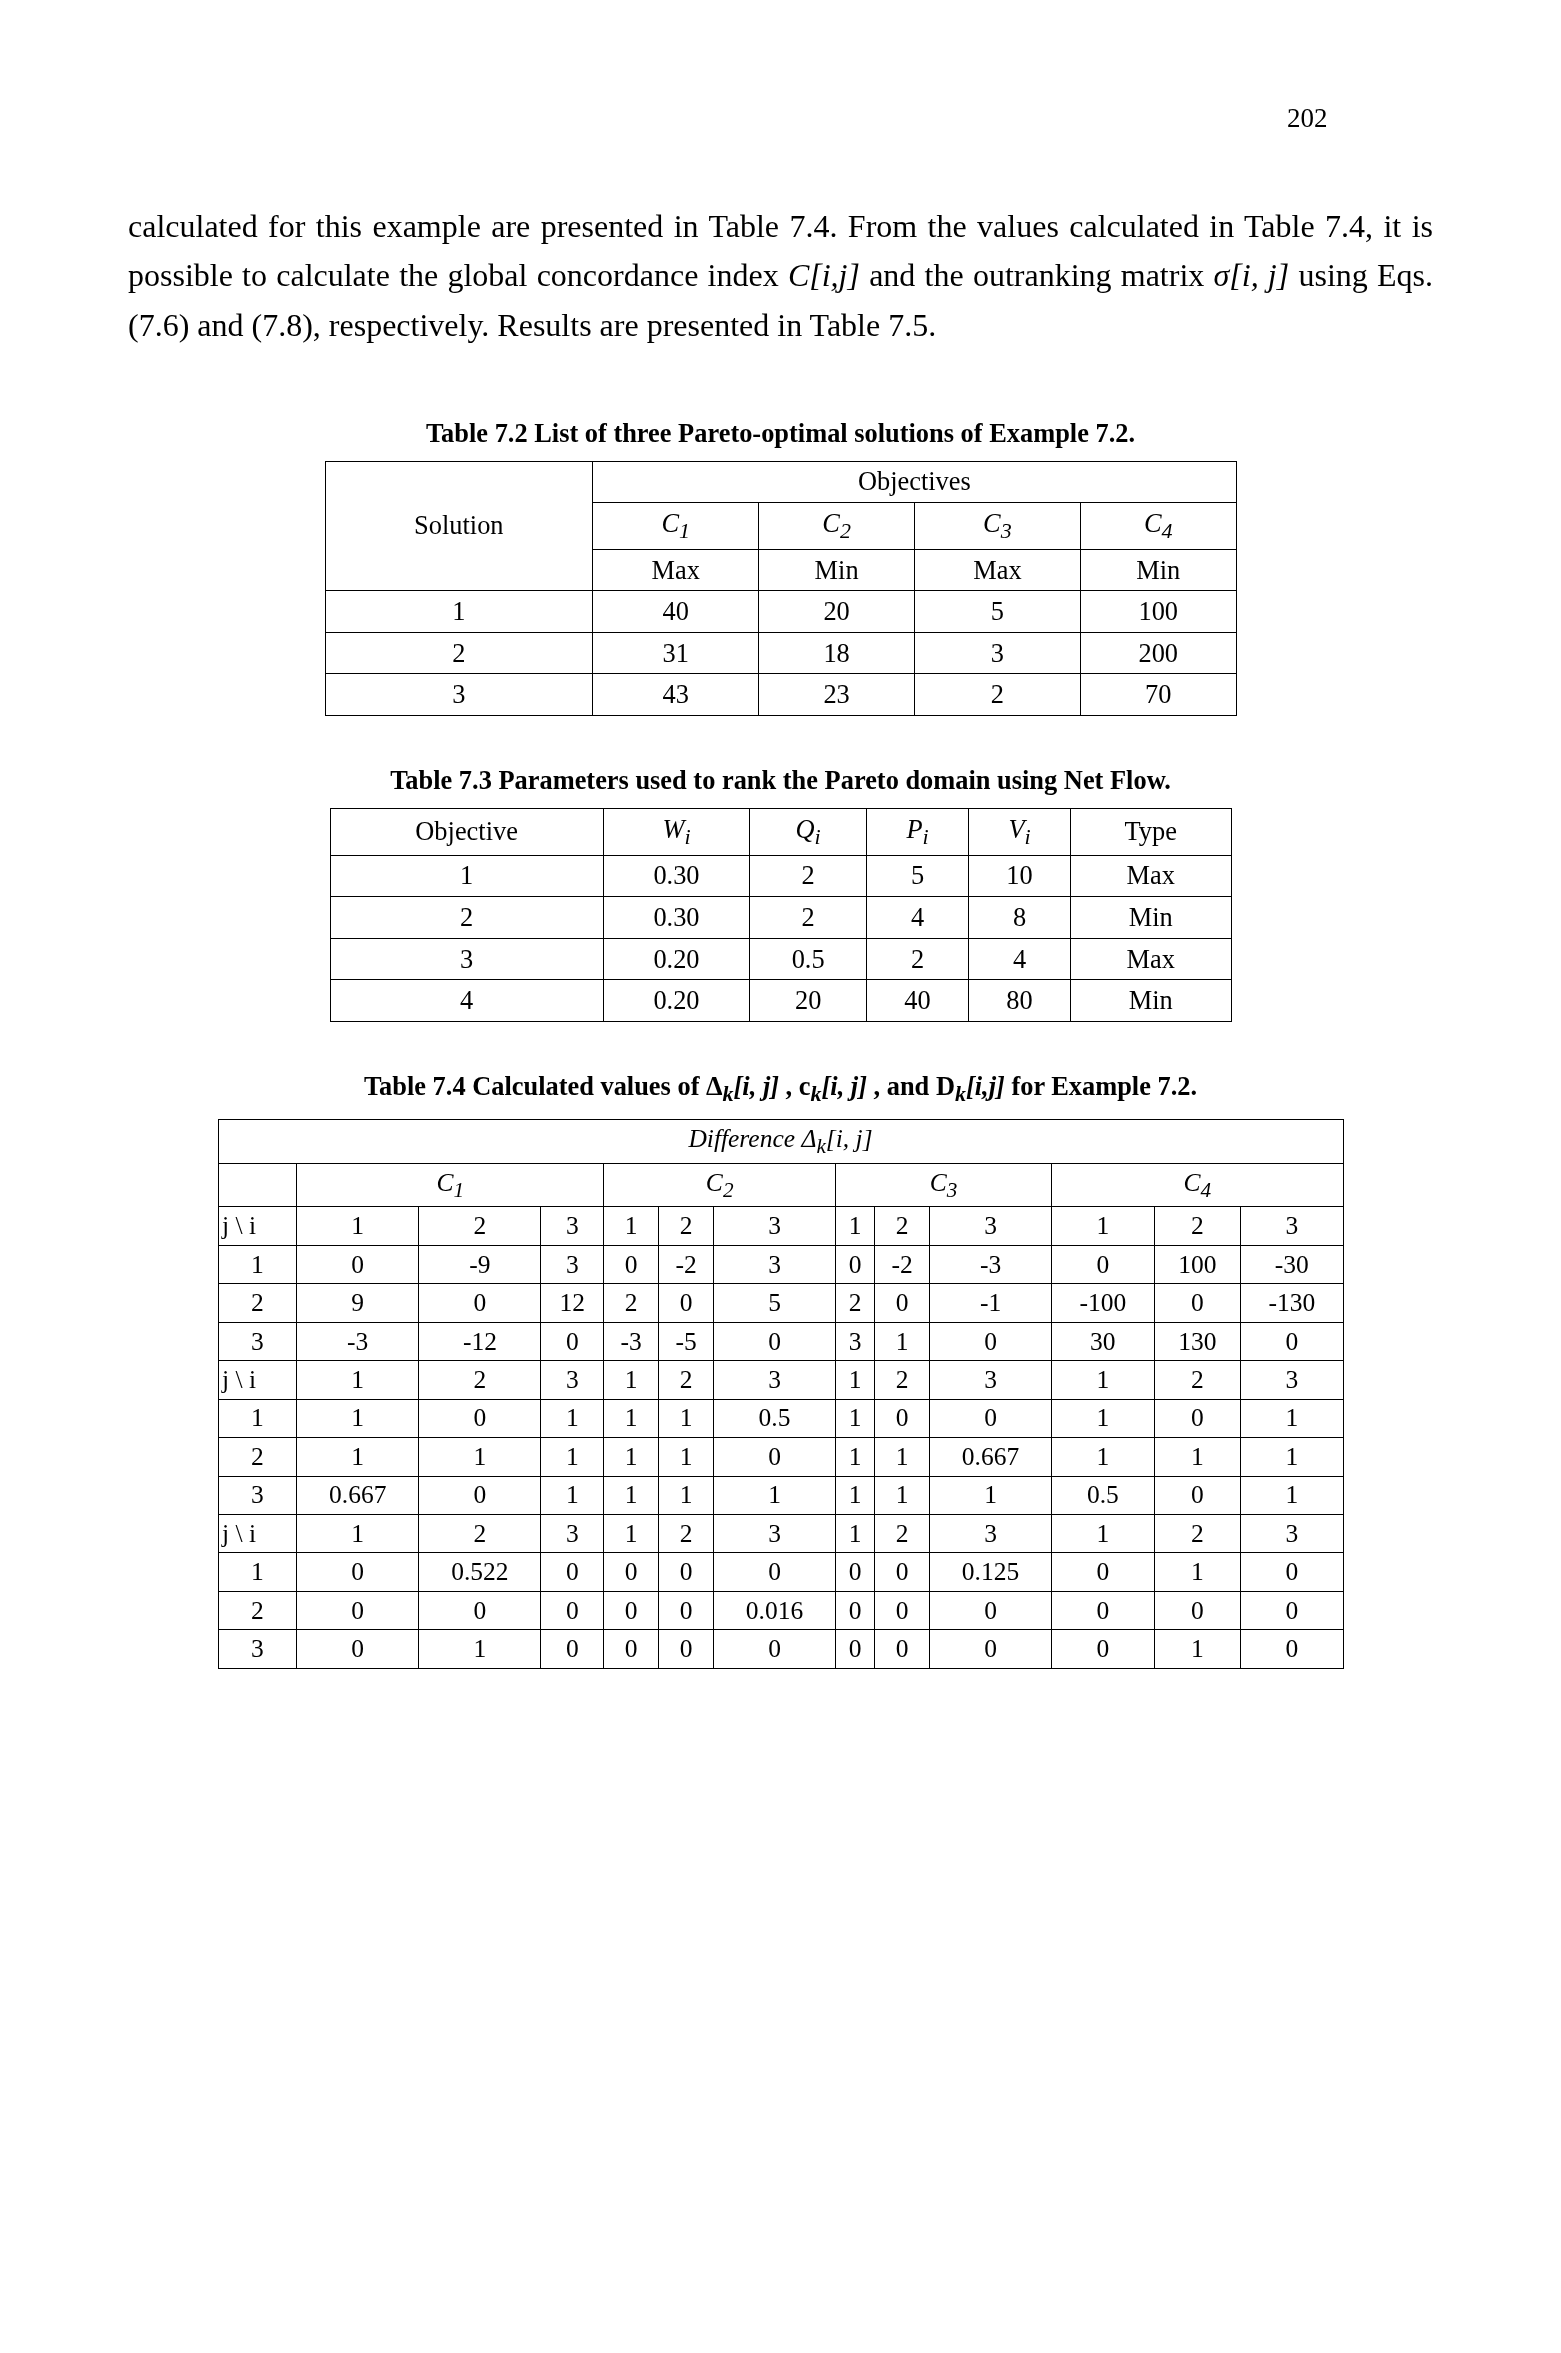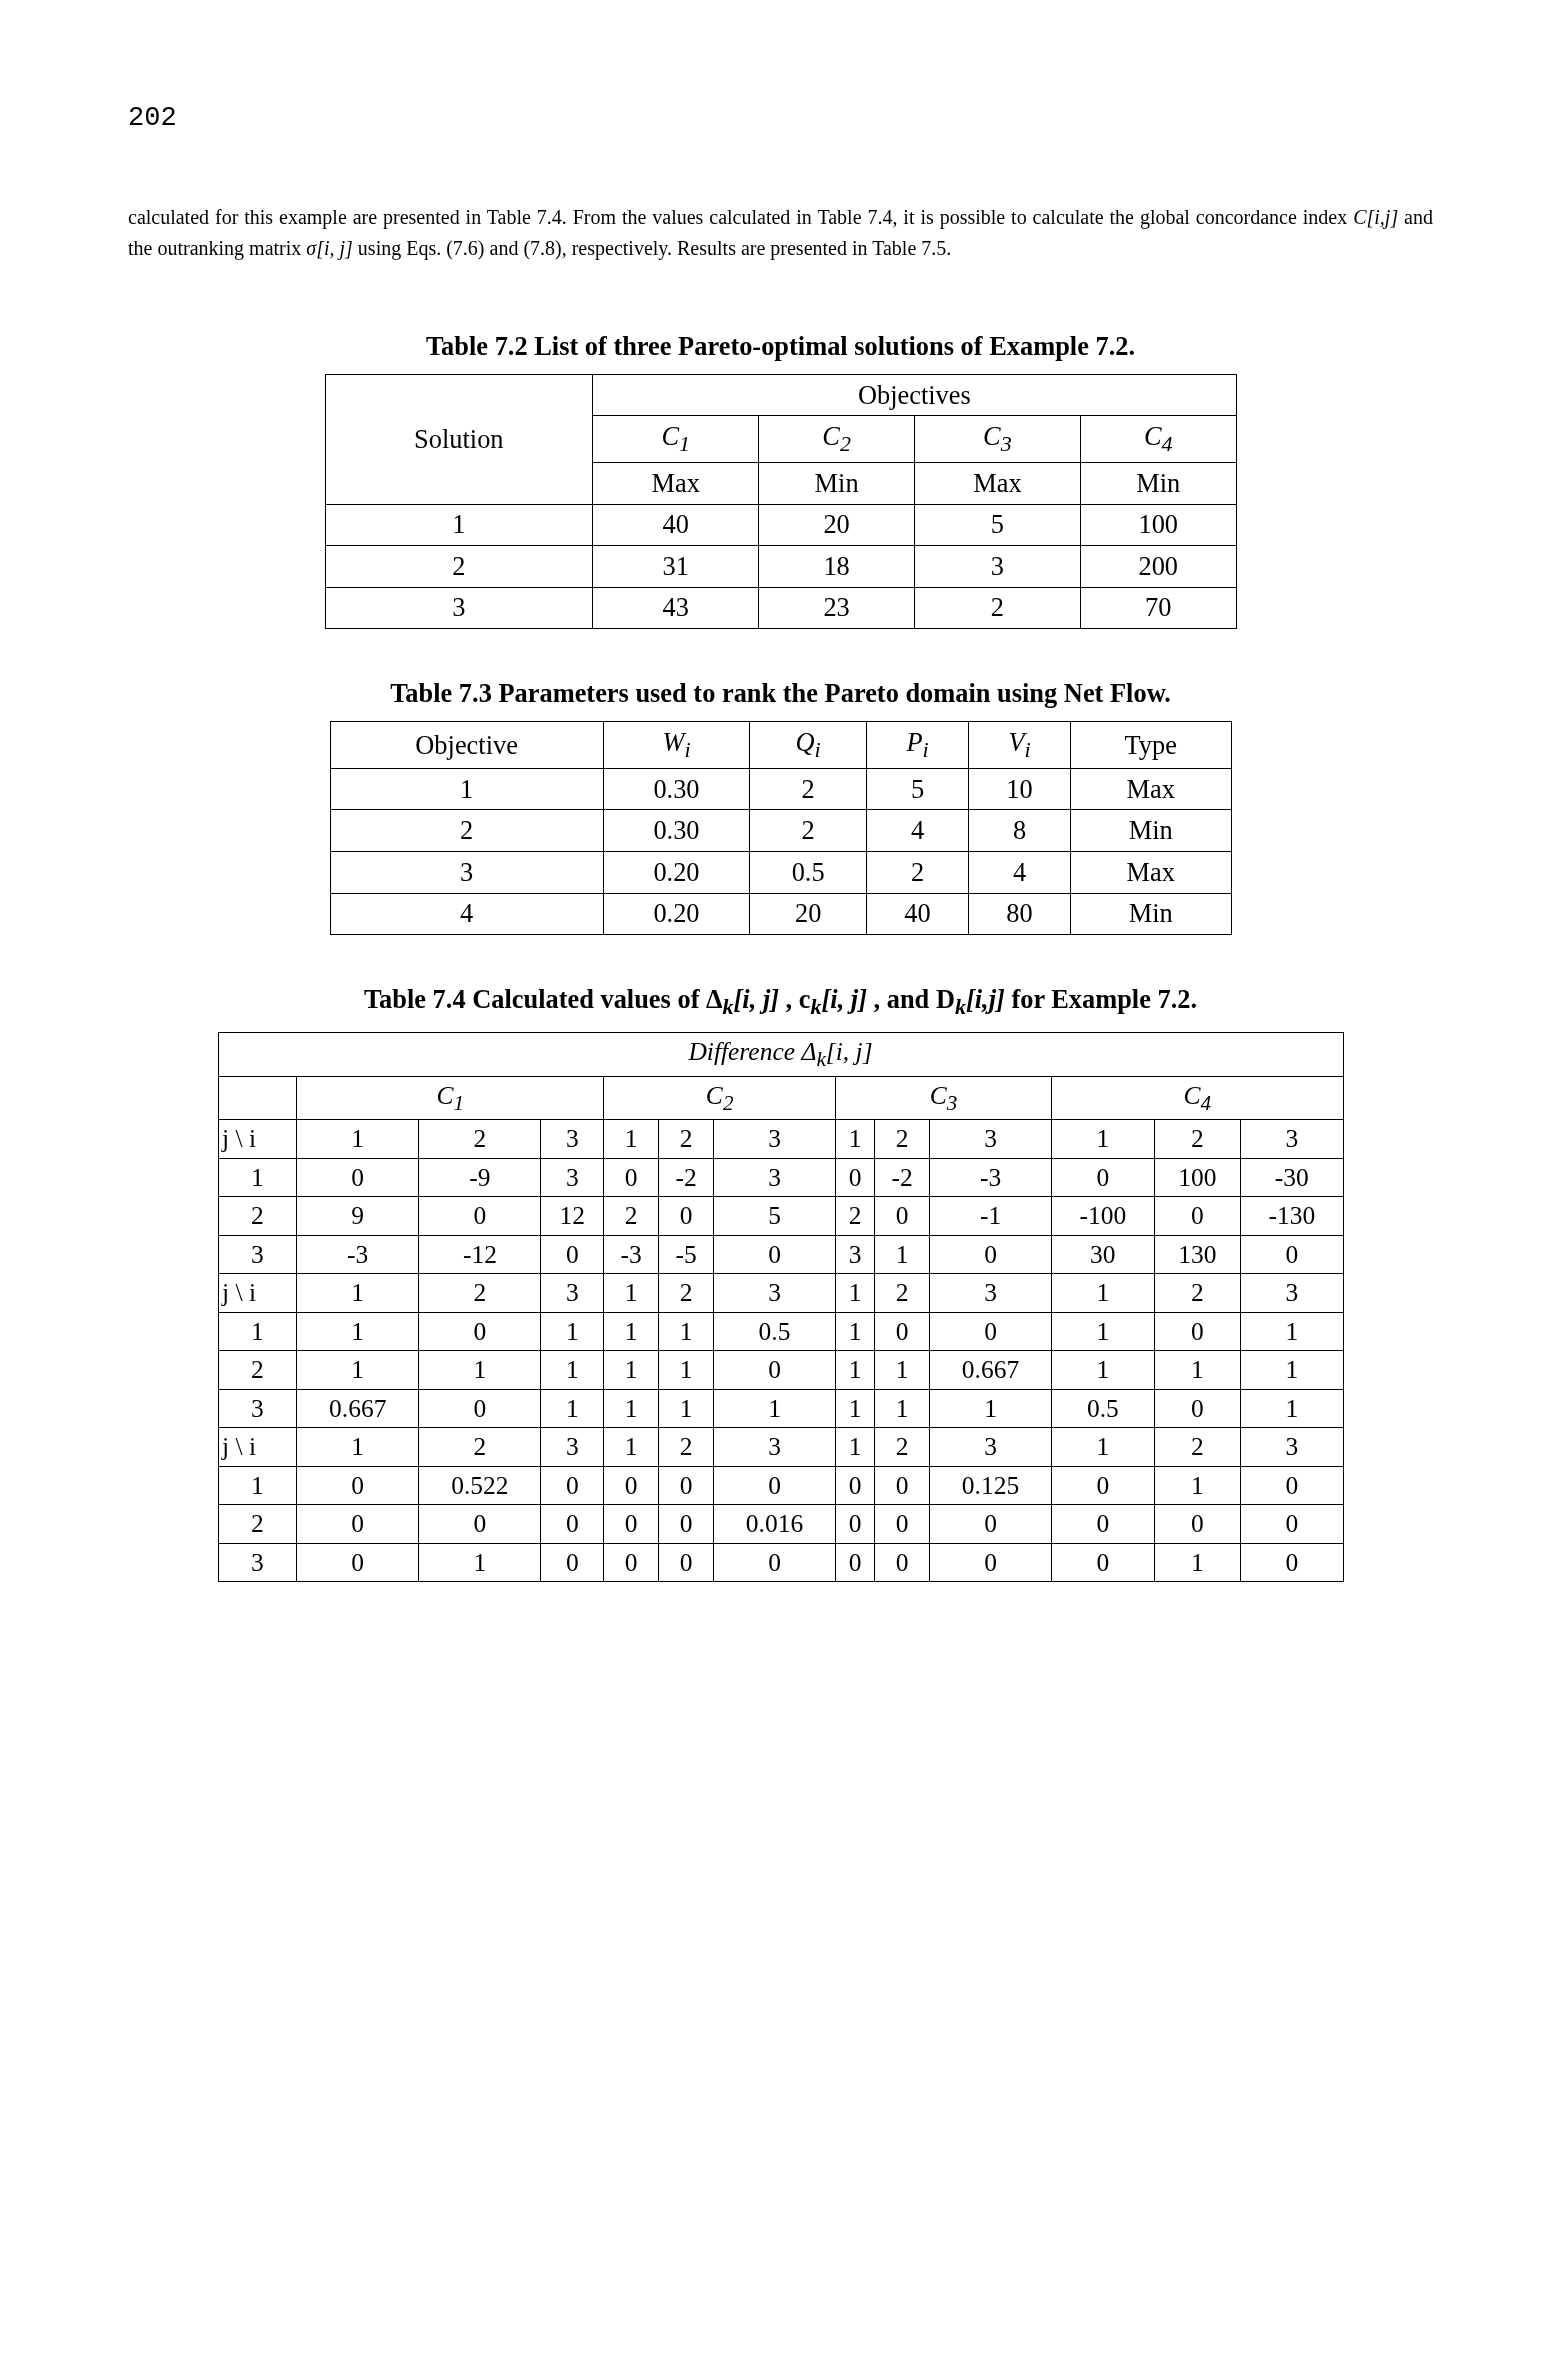--- a/index.html
+++ b/index.html
@@ -8,28 +8,27 @@
     color: #000;
     margin: 0;
     padding: 100px 128px 128px 128px;
     width: 1561px;
     box-sizing: border-box;
     font-size: 27px;
     line-height: 1.4;
   }
   .header {
     display: flex;
-    justify-content: flex-start;
+    justify-content: flex-end;
     margin-bottom: 64px;
     font-size: 27px;
-    font-family: Liberation Mono, monospace;
   }
   .author { font-style: italic; flex:1; text-align:center; }
   .pagenum { width:73px; }
-  .para { text-align: justify; margin-bottom: 64px; font-size:20px; line-height:1.55; }
+  .para { text-align: justify; margin-bottom: 64px; font-size:32px; line-height:1.55; }
   .ital { font-style: italic; }
   .caption { text-align: center; margin: 27px 0 9px 0; font-size: 26.4px; font-weight: bold; }
   table { border-collapse: collapse; margin: 0 auto 46px auto; }
   td, th { border: 1.8px solid #000; padding: 1.8px 9px; text-align: center; font-size:26.4px; font-weight:normal; }
   .t72 { width: 912px; }
   .t73 { width: 902px; }
   .t74 { width: 1126px; }
   .t74 td, .t74 th { padding: 0.9px 3.6px; font-size:25.5px; }
   .sectionrow { font-style: italic; }
   .sub { font-style: italic; }

